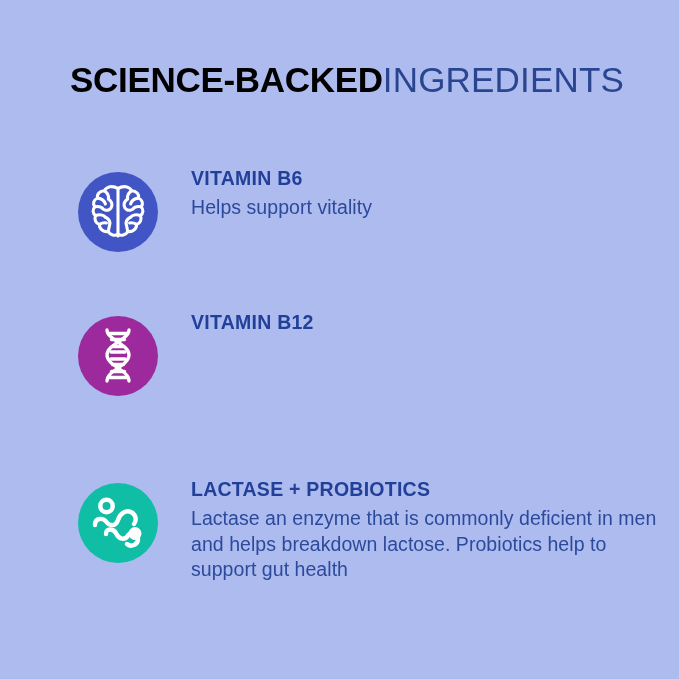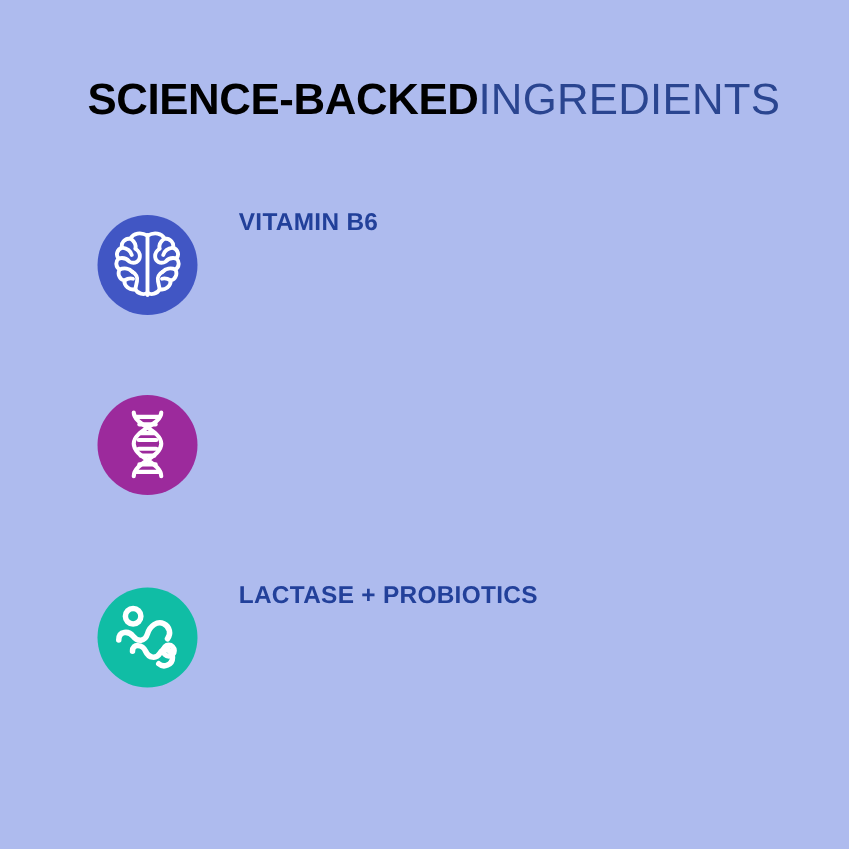--- a/index.html
+++ b/index.html
@@ -52,21 +52,21 @@
     width: 679px;
   }
   .row {
     position: absolute;
     left: 0;
     width: 679px;
     height: 120px;
   }
   .row-b6        { top: 168px; }
   .row-b12       { top: 312px; }
-  .row-lactase   { top: 466px; }
+  .row-lactase   { top: 479px; }
 
   .icon-badge {
     position: absolute;
     left: 78px;
     top: 4px;
     width: 80px;
     height: 80px;
     border-radius: 50%;
     display: block;
   }
@@ -152,20 +152,21 @@
             <path d="M49.6 27.0 C 47.0 28.8, 45.8 31.4, 46.2 34.0 C 46.8 37.4, 50.0 38.8, 53.0 38.0"></path>
             <path d="M63.2 34.8 C 59.8 34.0, 56.4 35.0, 54.6 37.2"></path>
             <path d="M62.4 43.6 C 58.6 42.0, 54.4 42.8, 52.2 45.4"></path>
             <path d="M52.2 45.4 C 49.2 47.0, 47.6 50.0, 48.4 53.0 C 49.0 55.6, 49.4 57.8, 49.8 59.4"></path>
             <path d="M58.6 52.4 C 56.0 50.8, 53.6 50.4, 51.6 51.0"></path>
           </g>
         </svg>
       </span>
       <div class="text-col narrow">
         <p class="ing-title">VITAMIN B6</p>
+        <p class="ing-desc">Helps support vitality</p>
       </div>
     </div>
 
     <div class="row row-b12">
       <span class="icon-badge" style="background:#9c2a9c;">
         <svg viewBox="0 0 80 80" aria-hidden="true">
           <g fill="none" stroke="#ffffff" stroke-width="3.3" stroke-linecap="round" stroke-linejoin="round">
 
             <path d="M29 14
                      C 29 24, 51 28, 51 39
@@ -180,20 +181,21 @@
             <line x1="34.5" y1="30.5" x2="45.5" y2="30.5"></line>
             <line x1="33.0" y1="36.0" x2="47.0" y2="36.0"></line>
             <line x1="33.0" y1="43.0" x2="47.0" y2="43.0"></line>
             <line x1="34.5" y1="48.5" x2="45.5" y2="48.5"></line>
             <line x1="33.5" y1="55.5" x2="46.5" y2="55.5"></line>
             <line x1="30.5" y1="61.5" x2="49.5" y2="61.5"></line>
           </g>
         </svg>
       </span>
       <div class="text-col narrow">
+        <p class="ing-title">VITAMIN B12</p>
       </div>
     </div>
 
     <div class="row row-lactase">
       <span class="icon-badge" style="background:#10bda5;">
         <svg viewBox="0 0 80 80" aria-hidden="true">
           <g fill="none" stroke="#ffffff" stroke-width="4.4" stroke-linecap="round" stroke-linejoin="round">
 
             <path d="M17 42
                      C 17 34.5, 25 34.5, 28.5 39
@@ -206,17 +208,18 @@
                      C 41 56.5, 47 57.5, 50 52.5
                      C 53 47.5, 60 49.5, 60 56
                      C 60 62, 53 64.5, 49 61"></path>
           </g>
           <circle cx="28.5" cy="23" r="6.2" fill="none" stroke="#ffffff" stroke-width="4.4"></circle>
           <circle cx="57" cy="50.5" r="4.3" fill="none" stroke="#ffffff" stroke-width="4.4"></circle>
         </svg>
       </span>
       <div class="text-col wide">
         <p class="ing-title">LACTASE + PROBIOTICS</p>
+        <p class="ing-desc">Lactase an enzyme that is commonly deficient in men and helps breakdown lactose. Probiotics help to support gut health</p>
       </div>
     </div>
 
   </div>
 </div>
 
 </body></html>

